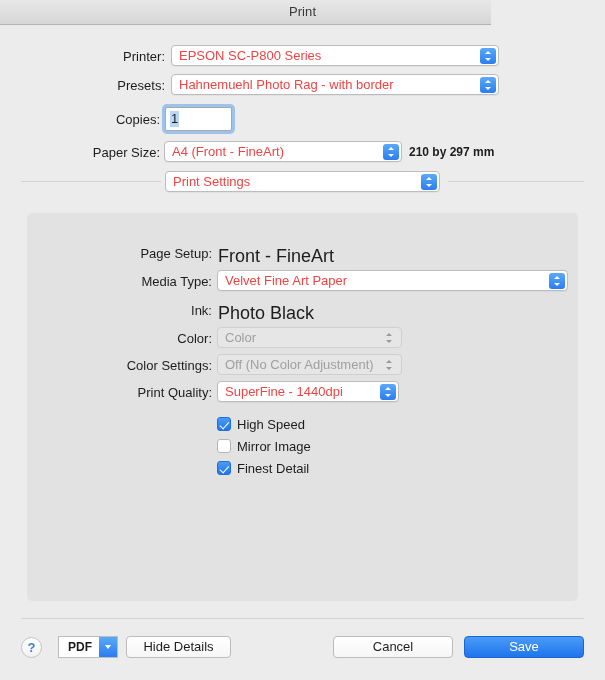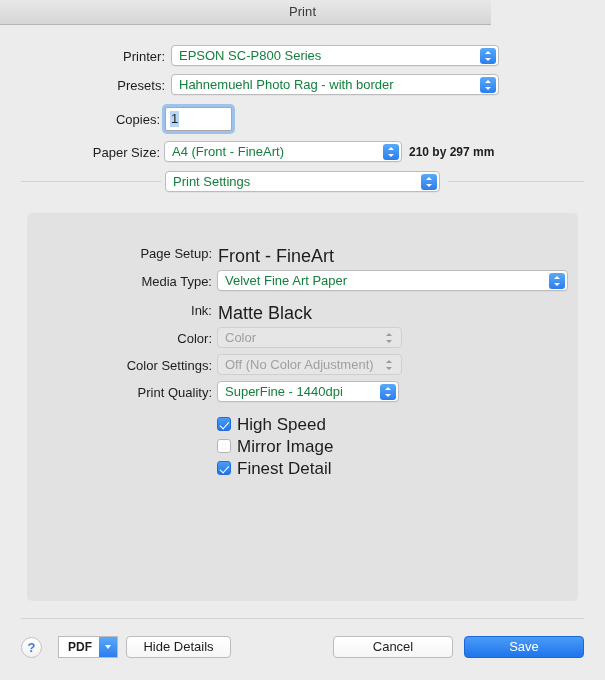--- a/index.html
+++ b/index.html
@@ -61,21 +61,21 @@
     border-radius: 4px;
     box-sizing: border-box;
     box-shadow: 0 1px 0 rgba(0,0,0,0.04);
   }
   .popup .pval {
     position: absolute;
     left: 7px;
     top: 2px;
     right: 26px;
     font-size: 13px;
-    color: #15803d;
+    color: #ef4444;
     white-space: nowrap;
     overflow: hidden;
     text-overflow: ellipsis;
     line-height: 16px;
   }
   .popup .arrows {
     position: absolute;
     right: 2px;
     top: 1.5px;
     width: 16px;
@@ -226,21 +226,21 @@
     border-width: 0 1.8px 1.8px 0;
     transform: rotate(42deg);
   }
   .cbox.off {
     background: #ffffff;
     border: 1px solid #b5b5b5;
   }
   .cblabel {
     position: absolute;
     left: 20px; top: 0;
-    font-size: 17px;
+    font-size: 13px;
     color: #1d1d1d;
     white-space: nowrap;
     line-height: 17px;
   }
 
   
   #bottom-sep {
     position: absolute;
     left: 21px; top: 618px;
     width: 563px; height: 1px;
@@ -363,21 +363,21 @@
     <div class="field-label" style="left:0px; top:33px; width:185px;">Page Setup:</div>
     <div class="field-static" style="left:191px; top:33px;">Front - FineArt</div>
 
     <div class="field-label" style="left:0px; top:61px; width:185px;">Media Type:</div>
     <div class="popup" style="left:190px; top:57px; width:351px;">
       <div class="pval">Velvet Fine Art Paper</div>
       <div class="arrows"></div>
     </div>
 
     <div class="field-label" style="left:0px; top:90px; width:185px;">Ink:</div>
-    <div class="field-static" style="left:191px; top:90px;">Matte Black</div>
+    <div class="field-static" style="left:191px; top:90px;">Photo Black</div>
 
     <div class="field-label" style="left:0px; top:118px; width:185px;">Color:</div>
     <div class="popup disabled" style="left:190px; top:114px; width:185px;">
       <div class="pval">Color</div>
       <div class="arrows"></div>
     </div>
 
     <div class="field-label" style="left:0px; top:145px; width:185px;">Color Settings:</div>
     <div class="popup disabled" style="left:190px; top:141px; width:185px;">
       <div class="pval">Off (No Color Adjustment)</div>

